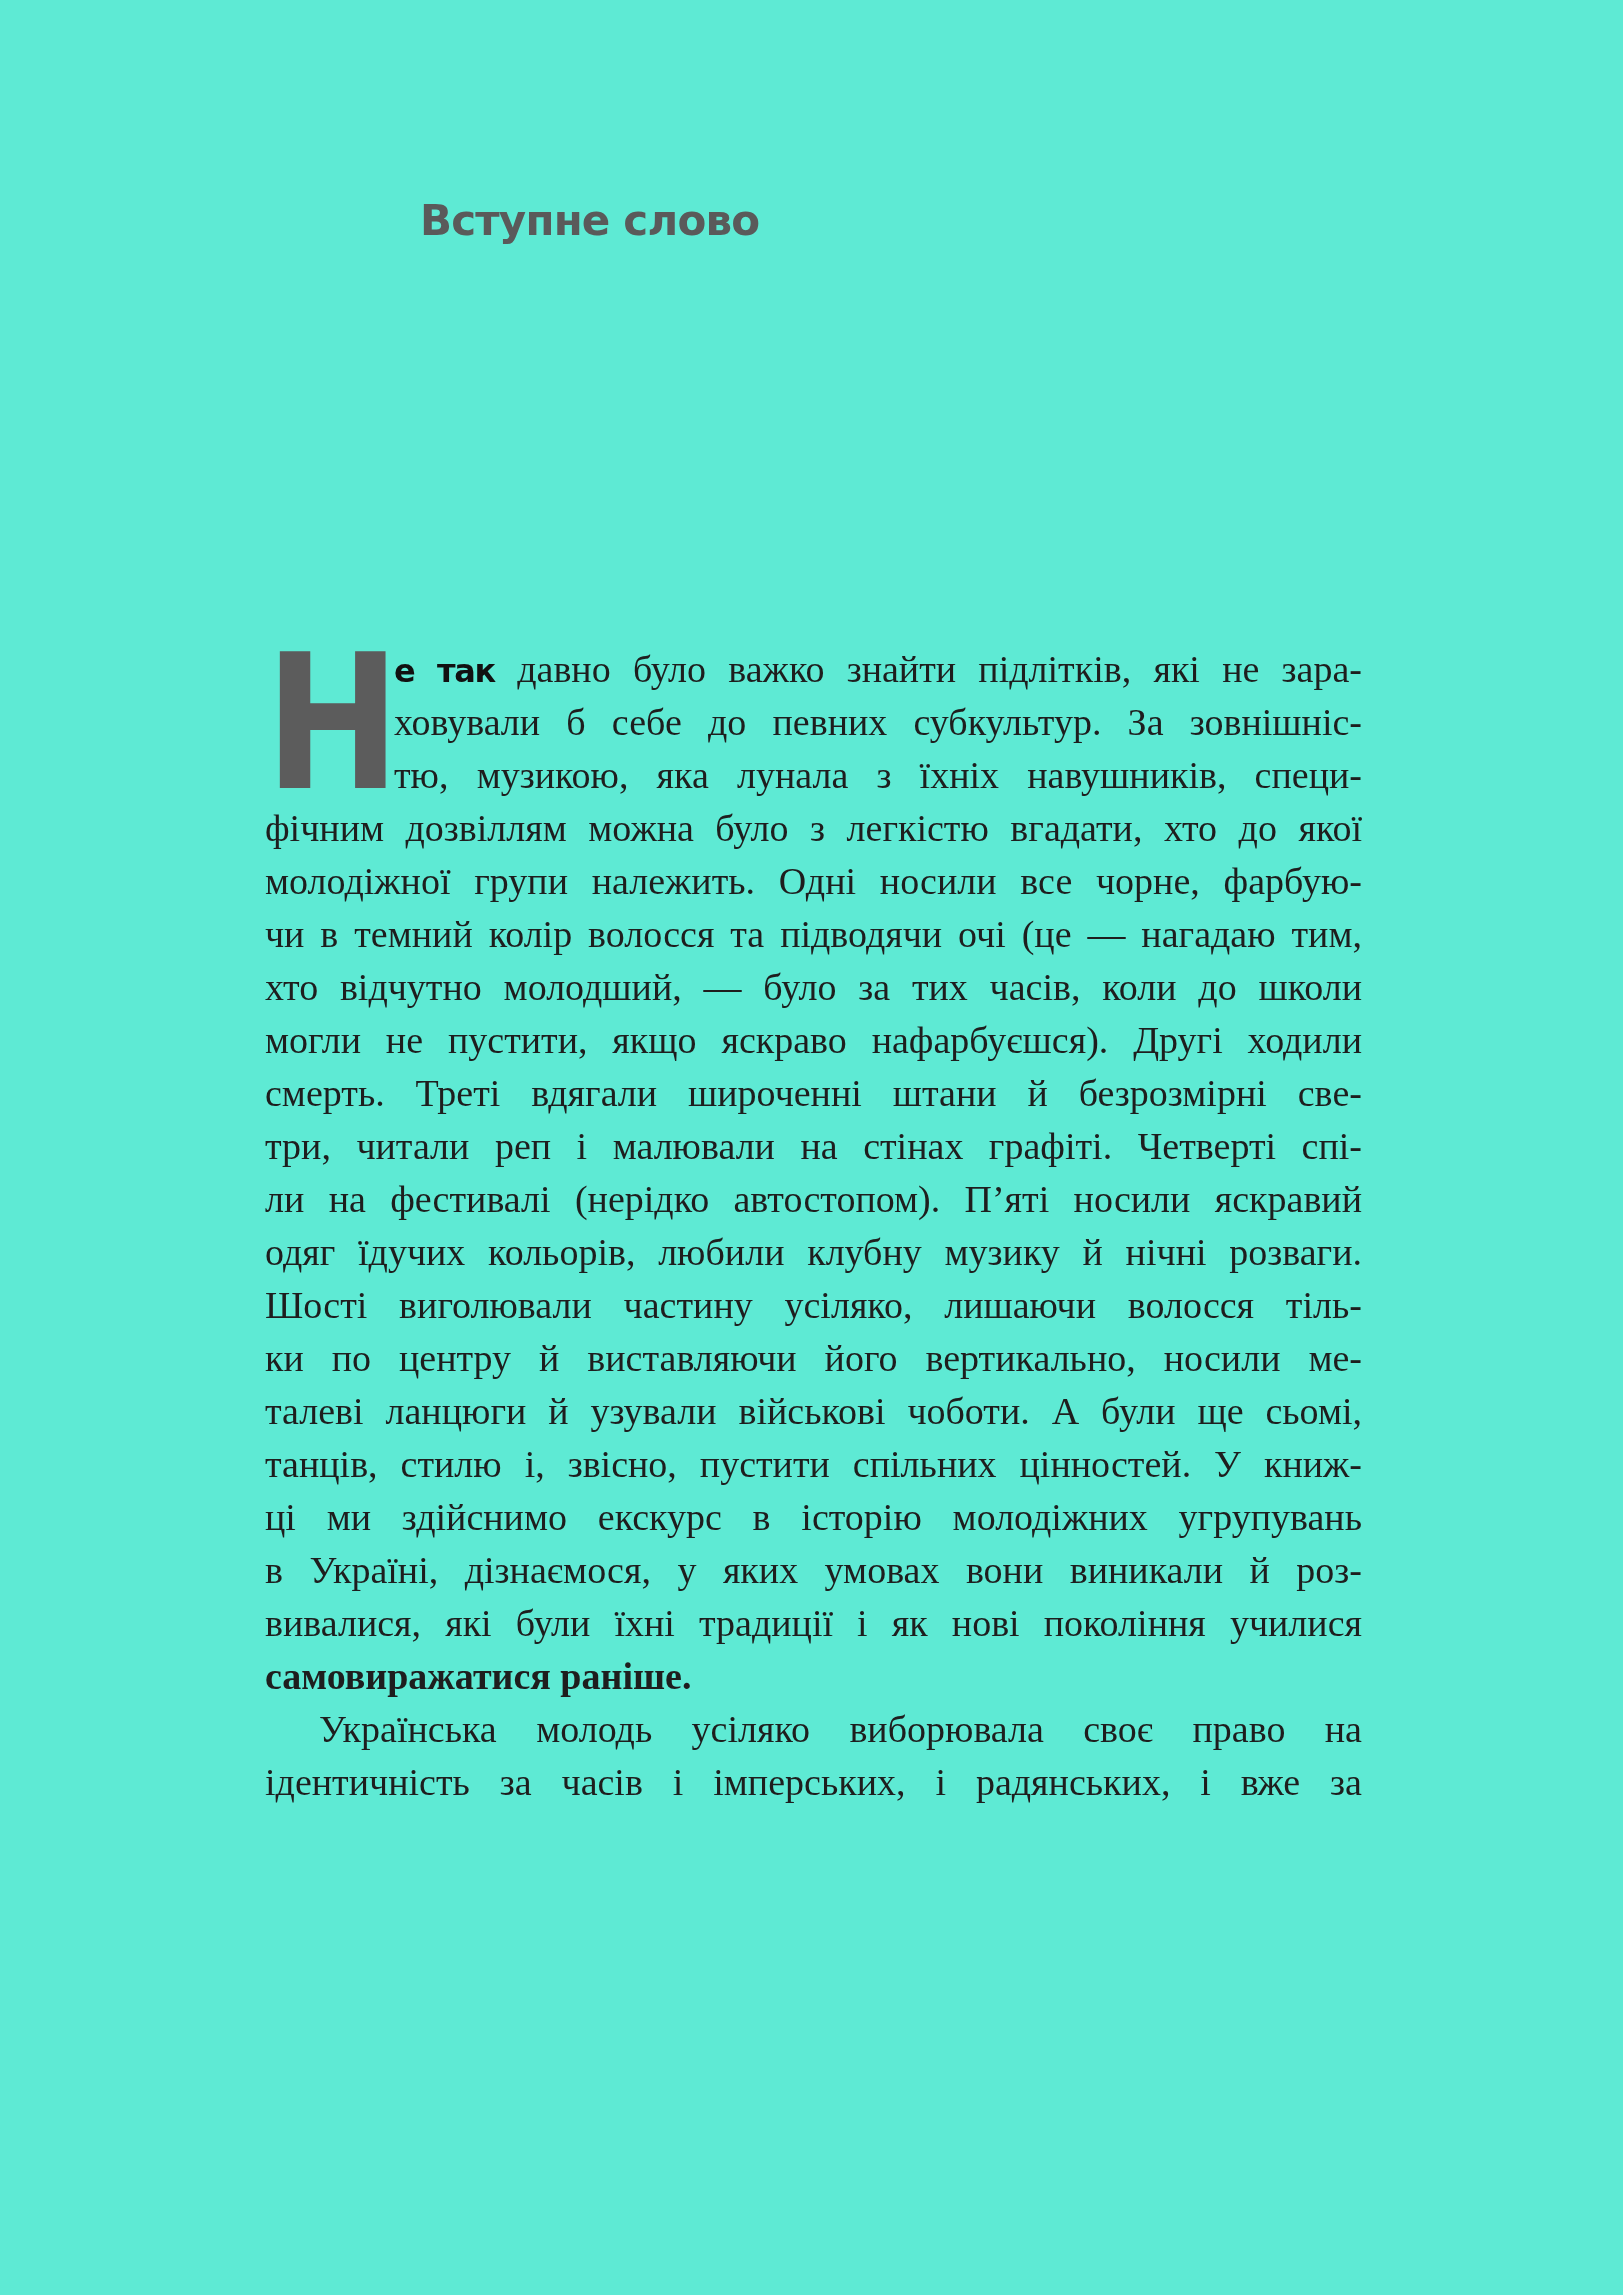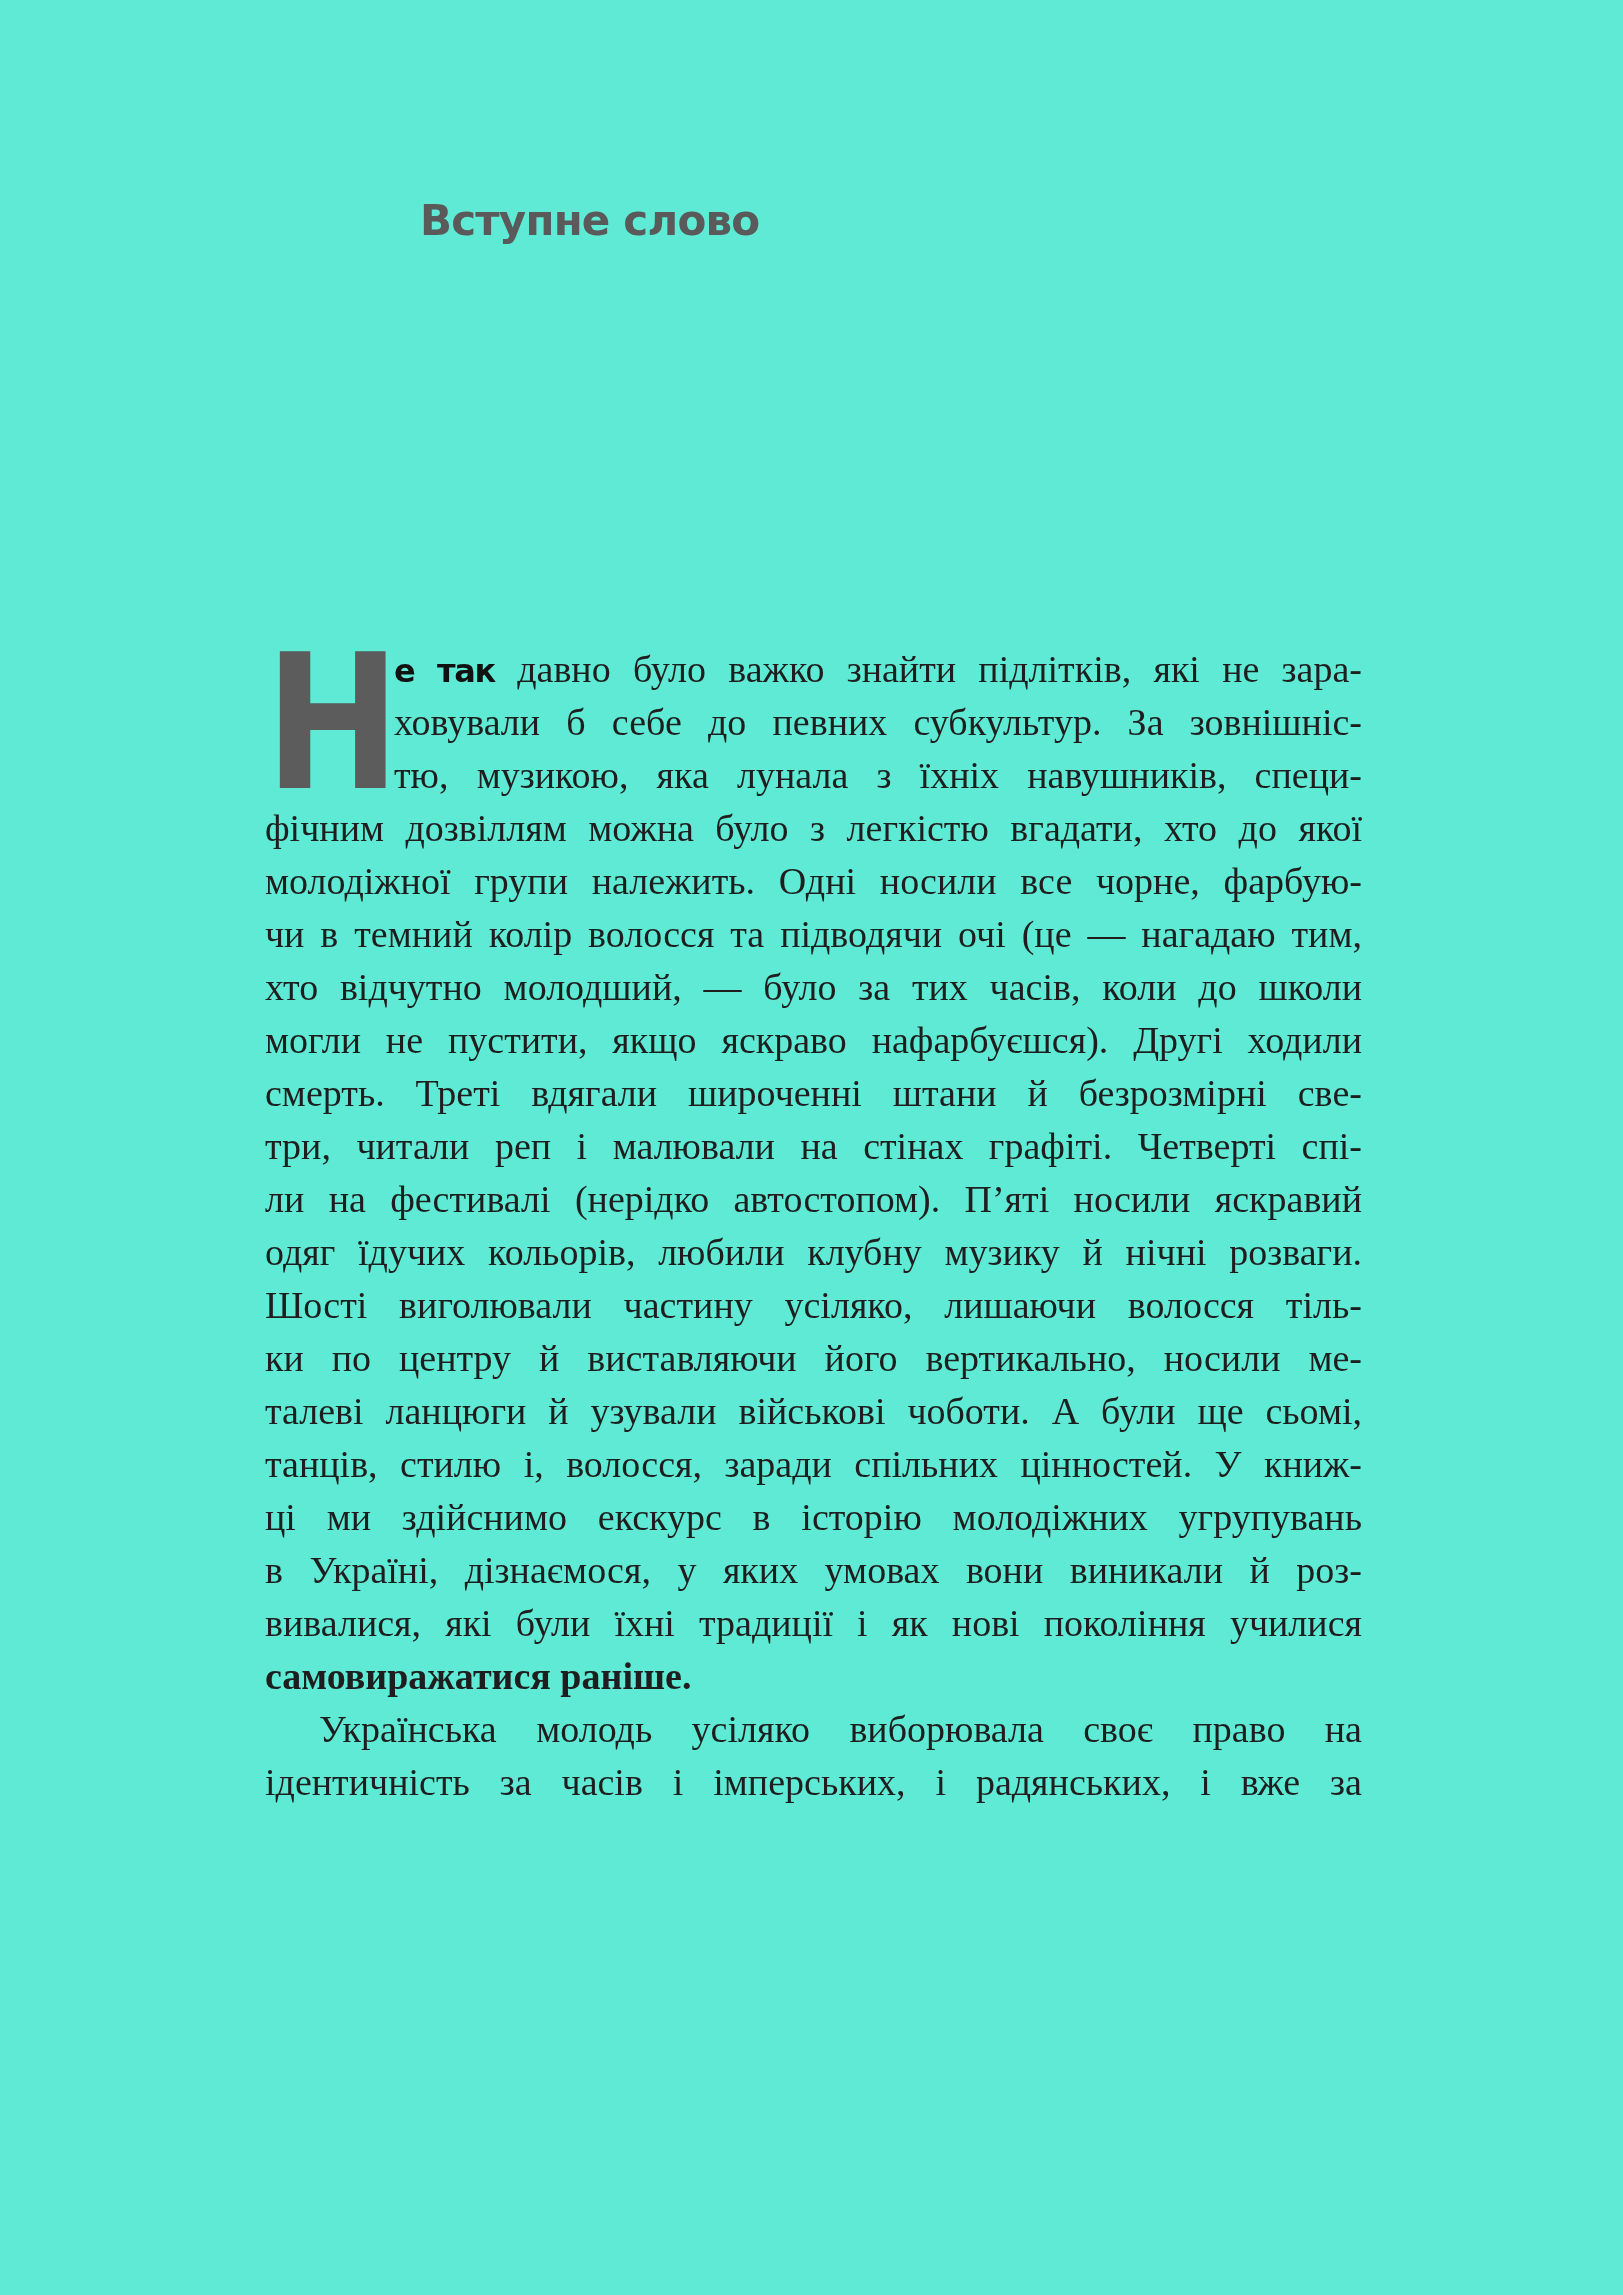--- a/index.html
+++ b/index.html
@@ -107,21 +107,21 @@
       <span class="line" style="display: block; width: 1097px; text-align-last: justify; box-sizing: border-box;">смерть. Треті вдягали широченні штани й безрозмірні свe-</span>
       <span class="line" style="display: block; width: 1097px; text-align-last: justify; box-sizing: border-box;">три, читали реп і малювали на стінах графіті. Четверті спі-</span>
       <span class="line" style="display: block; width: 1097px; text-align-last: justify; box-sizing: border-box;">ли на фестивалі (нерідко автостопом). П’яті носили яскравий</span>
       <span class="line" style="display: block; width: 1097px; text-align-last: justify; box-sizing: border-box;">одяг їдучих кольорів, любили клубну музику й нічні розваги.</span>
       <span class="line" style="display: block; width: 1097px; text-align-last: justify; box-sizing: border-box;">Шості виголювали частину усіляко, лишаючи волосся тіль-</span>
       <span class="line" style="display: block; width: 1097px; text-align-last: justify; box-sizing: border-box;">ки по центру й виставляючи його вертикально, носили ме-</span>
       <span class="line" style="display: block; width: 1097px; text-align-last: justify; box-sizing: border-box;">талеві ланцюги й узували військові чоботи. А були ще сьомі,</span>
     </div>
 
     <div class="para">
-      <span class="line" style="display: block; width: 1097px; text-align-last: justify; box-sizing: border-box;">танців, стилю і, волосся, заради спільних цінностей. У книж-</span>
+      <span class="line" style="display: block; width: 1097px; text-align-last: justify; box-sizing: border-box;">танців, стилю і, звісно, пустити спільних цінностей. У книж-</span>
       <span class="line" style="display: block; width: 1097px; text-align-last: justify; box-sizing: border-box;">ці ми здійснимо екскурс в історію молодіжних угрупувань</span>
       <span class="line" style="display: block; width: 1097px; text-align-last: justify; box-sizing: border-box;">в Україні, дізнаємося, у яких умовах вони виникали й роз-</span>
       <span class="line" style="display: block; width: 1097px; text-align-last: justify; box-sizing: border-box;">вивалися, які були їхні традиції і як нові покоління училися</span>
       <span class="line last" style="display: block; width: 1097px; text-align-last: left; box-sizing: border-box; font-weight: bold;">самовиражатися раніше.</span>
     </div>
 
     <div class="para">
       <span class="line indented" style="display: block; width: 1097px; text-align-last: justify; box-sizing: border-box;">Українська молодь усіляко виборювала своє право на</span>
       <span class="line" style="display: block; width: 1097px; text-align-last: justify; box-sizing: border-box;">ідентичність за часів і імперських, і радянських, і вже за</span>
     </div>

